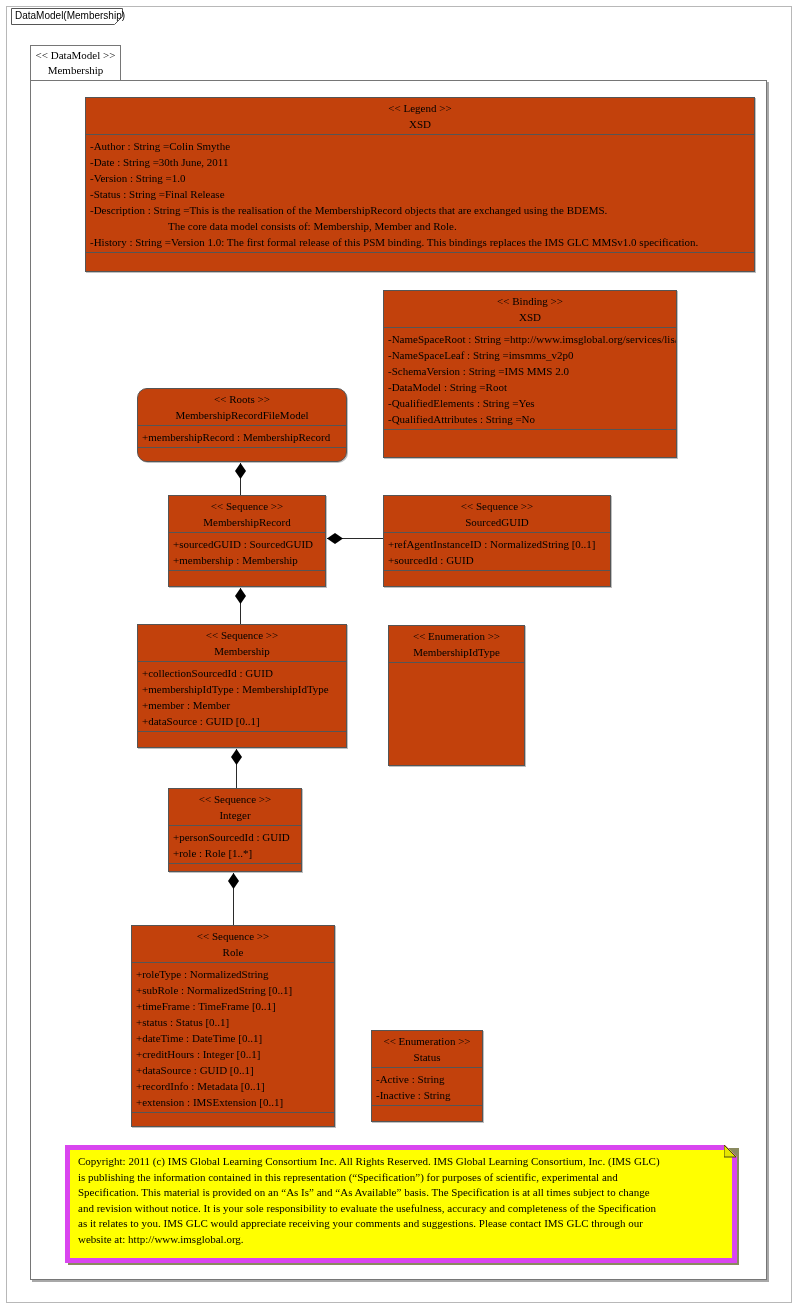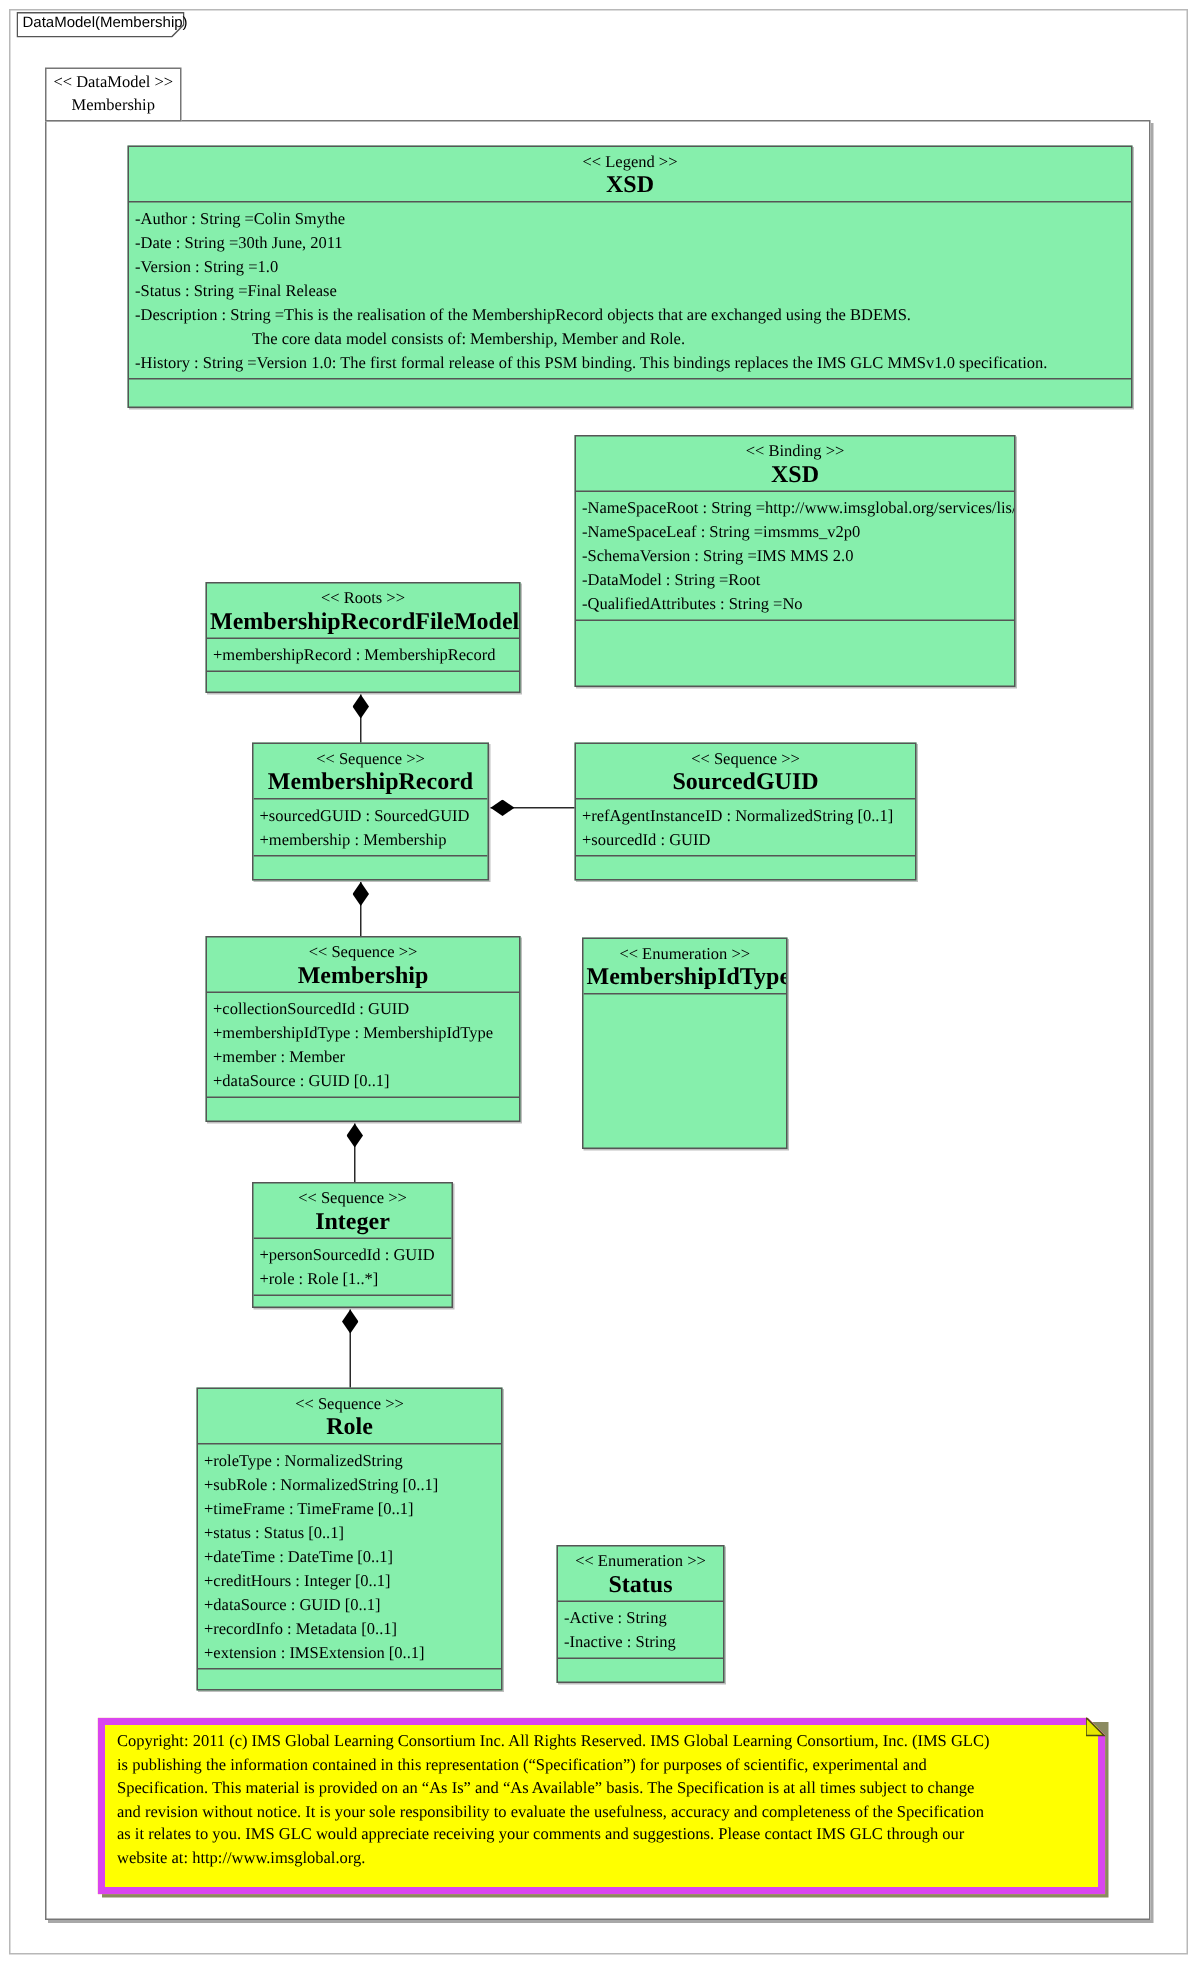--- a/index.html
+++ b/index.html
@@ -12,26 +12,26 @@
   .frame-tab { position:absolute; left:11px; top:8px; width:112px; height:29px; }
   .frame-tab svg { position:absolute; left:0; top:0; }
   .frame-tab span { position:absolute; left:4px; top:2px; font-family:"Liberation Sans", sans-serif;
     font-size:10px; white-space:nowrap; }
   .frame { position:absolute; left:30px; top:80px; width:737px; height:1200px;
     border:1px solid #767676; box-sizing:border-box; box-shadow:2px 2px 0 #a8a8a8; }
   .frame-label { position:absolute; left:30px; top:45px; width:91px; height:36px;
     border:1px solid #767676; box-sizing:border-box; background:#fff; text-align:center;
     font-size:11px; line-height:15px; padding-top:2px; }
 
-  .uml-box { position:absolute; background:#86efac; border:1px solid #555;
+  .uml-box { position:absolute; background:#c2410c; border:1px solid #555;
     box-sizing:border-box; box-shadow:1px 1px 0 #bfbfbf; display:flex; flex-direction:column;
     overflow:hidden; }
   .uml-head { text-align:center; padding:2px 2px; line-height:16px; }
   .stereo { font-size:11px; white-space:nowrap; }
-  .cname { font-size:16px; font-weight:bold; white-space:nowrap; }
+  .cname { font-size:11px; font-weight:normal; white-space:nowrap; }
   .uml-attrs { border-top:1px solid #555; padding:3px 4px 2px 4px; }
   .attr { font-size:11px; line-height:16px; white-space:nowrap; }
   .attr.indent { padding-left:78px; }
   .uml-empty { border-top:1px solid #555; flex:1; }
 
   .vline { position:absolute; width:1px; background:#2a2a2a; }
   .hline { position:absolute; height:1px; background:#2a2a2a; }
   .diamond-v { position:absolute; width:11px; height:16px; background:#000;
     clip-path:polygon(50% 0,100% 50%,50% 100%,0 50%); }
   .diamond-h { position:absolute; width:16px; height:11px; background:#000;
@@ -104,26 +104,27 @@
 <div class="uml-box" style="left:383px;top:290px;width:294px;height:168px;">
   <div class="uml-head">
     <div class="stereo">&lt;&lt; Binding &gt;&gt;</div>
     <div class="cname">XSD</div>
   </div>
   <div class="uml-attrs">
     <div class="attr">-NameSpaceRoot : String =http://www.imsglobal.org/services/lis/mmsv2p0/</div>
     <div class="attr">-NameSpaceLeaf : String =imsmms_v2p0</div>
     <div class="attr">-SchemaVersion : String =IMS MMS 2.0</div>
     <div class="attr">-DataModel : String =Root</div>
+    <div class="attr">-QualifiedElements : String =Yes</div>
     <div class="attr">-QualifiedAttributes : String =No</div>
   </div>
   <div class="uml-empty"></div>
 </div>
 
-<div class="uml-box" style="left:137px;top:388px;width:210px;height:74px;">
+<div class="uml-box" style="left:137px;top:388px;width:210px;height:74px;border-radius:10px;">
   <div class="uml-head">
     <div class="stereo">&lt;&lt; Roots &gt;&gt;</div>
     <div class="cname">MembershipRecordFileModel</div>
   </div>
   <div class="uml-attrs">
     <div class="attr">+membershipRecord : MembershipRecord</div>
   </div>
   <div class="uml-empty"></div>
 </div>
 

